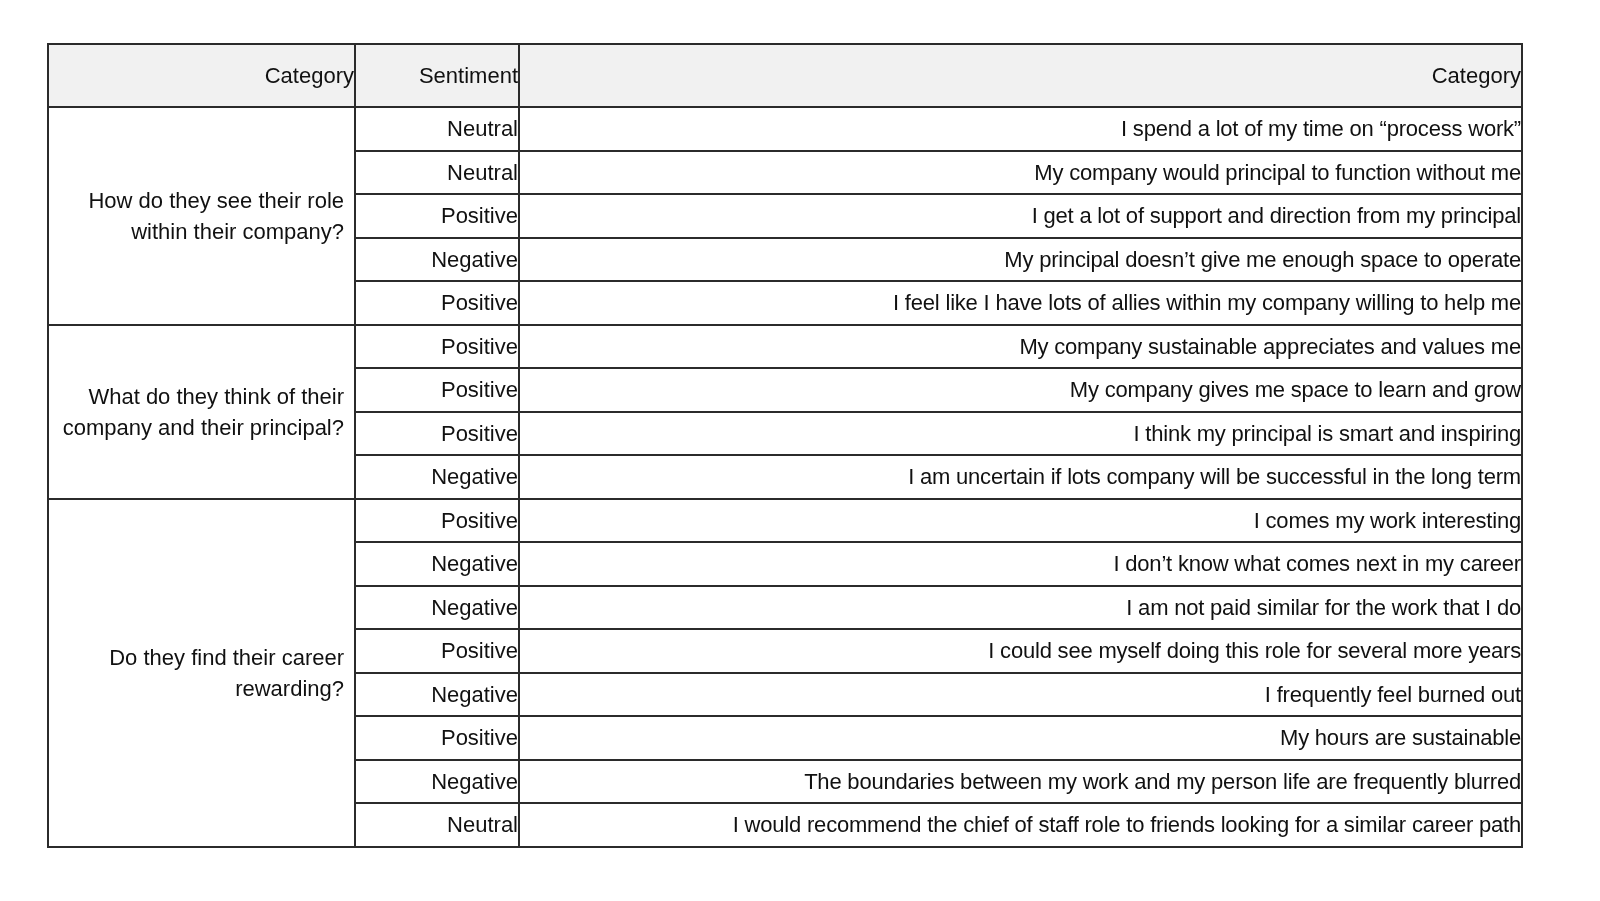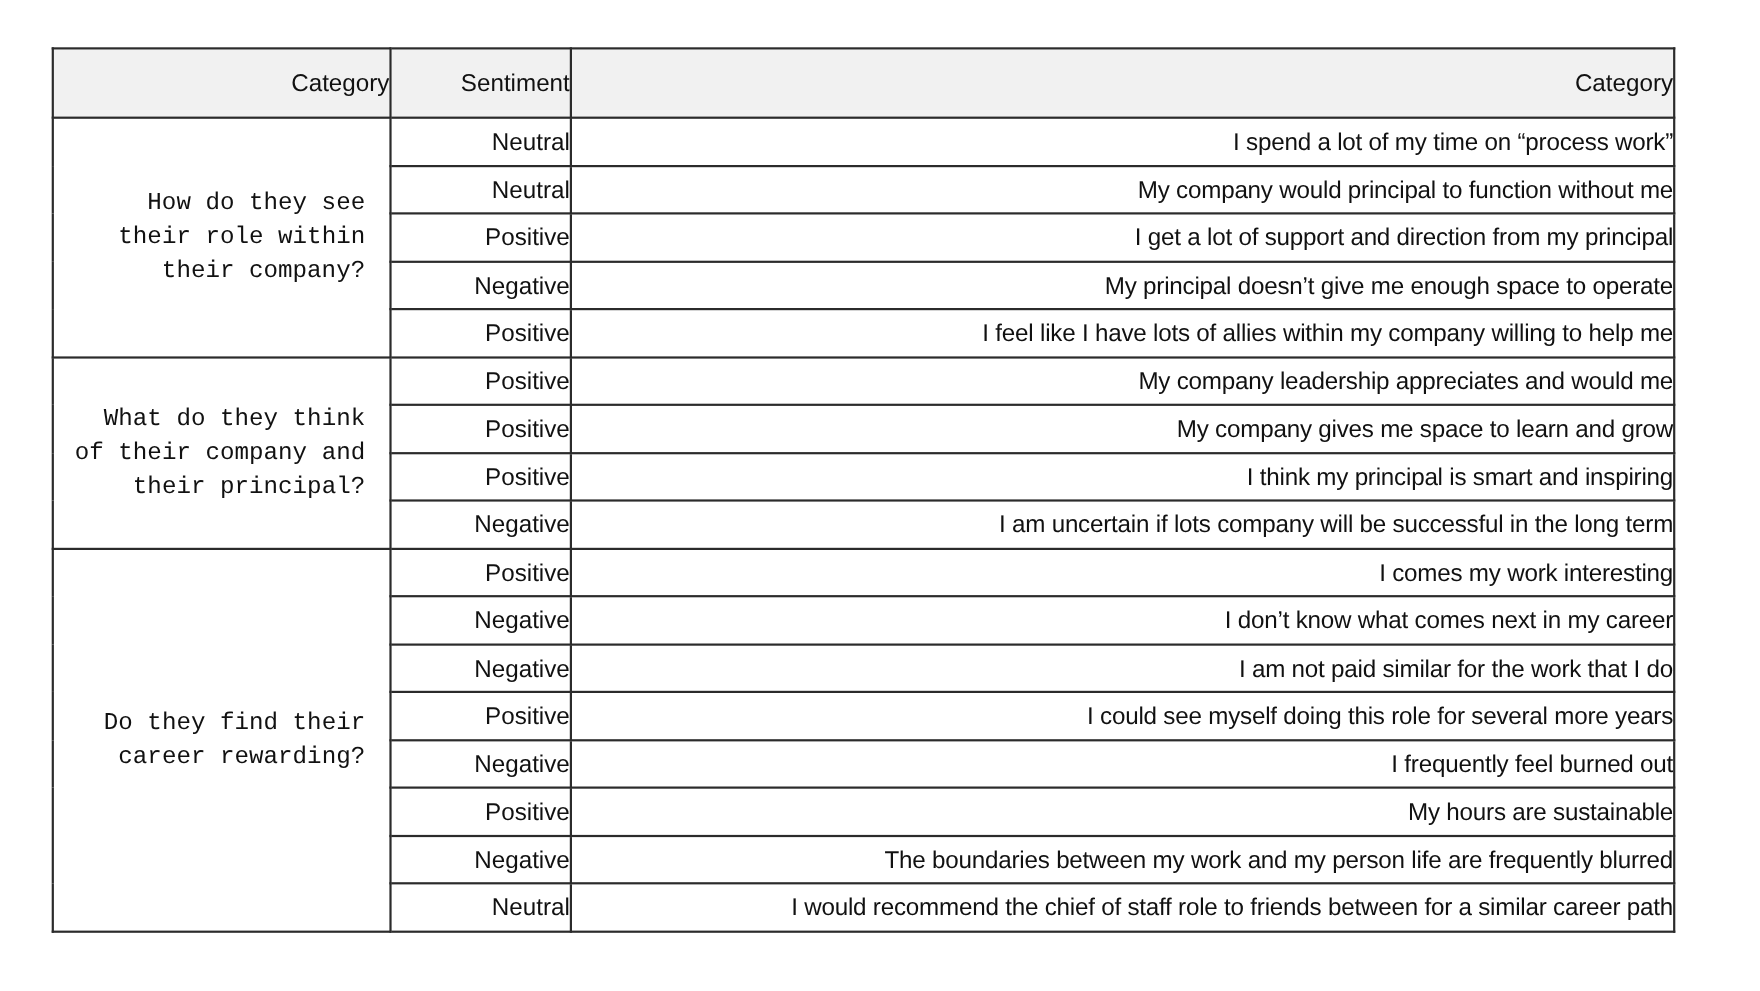--- a/index.html
+++ b/index.html
@@ -41,23 +41,22 @@
     }
     thead th {
       background: #f1f1f1;
       height: 61px;
     }
     tbody td {
       height: 41.5px;
     }
     td.category {
       white-space: normal;
-      padding-right: 22px;
+      padding-right: 10px;
       line-height: 31px;
-      font-family: Liberation Mono, monospace;
     }
     td.statement {
       padding-left: 23px;
       letter-spacing: -0.2px;
     }
   </style>
 </head>
 <body>
 
 <div class="table-wrap">
@@ -94,21 +93,21 @@
         <td class="statement">My principal doesn’t give me enough space to operate</td>
       </tr>
       <tr>
         <td>Positive</td>
         <td class="statement">I feel like I have lots of allies within my company willing to help me</td>
       </tr>
 
       <tr>
         <td class="category" rowspan="4">What do they think of their company and their principal?</td>
         <td>Positive</td>
-        <td class="statement">My company leadership appreciates and would me</td>
+        <td class="statement">My company sustainable appreciates and values me</td>
       </tr>
       <tr>
         <td>Positive</td>
         <td class="statement">My company gives me space to learn and grow</td>
       </tr>
       <tr>
         <td>Positive</td>
         <td class="statement">I think my principal is smart and inspiring</td>
       </tr>
       <tr>
@@ -140,17 +139,17 @@
       <tr>
         <td>Positive</td>
         <td class="statement">My hours are sustainable</td>
       </tr>
       <tr>
         <td>Negative</td>
         <td class="statement">The boundaries between my work and my person life are frequently blurred</td>
       </tr>
       <tr>
         <td>Neutral</td>
-        <td class="statement">I would recommend the chief of staff role to friends between for a similar career path</td>
+        <td class="statement">I would recommend the chief of staff role to friends looking for a similar career path</td>
       </tr>
     </tbody>
   </table>
 </div>
 
 </body></html>

